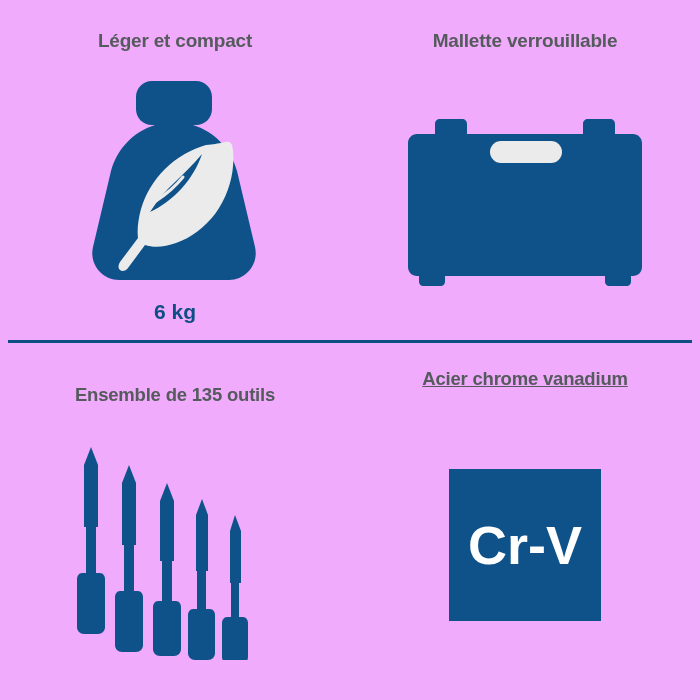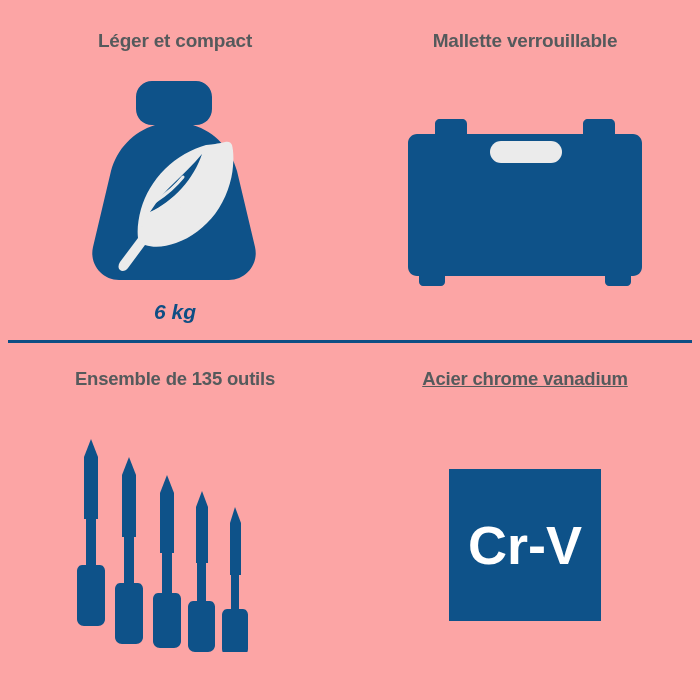--- a/index.html
+++ b/index.html
@@ -10,21 +10,21 @@
     width: 700px;
     height: 700px;
     background: #ebebeb;
     font-family: "Liberation Sans", sans-serif;
     overflow: hidden;
   }
   .sheet {
     position: relative;
     width: 700px;
     height: 700px;
-    background: #fca5a5;
+    background: #f0abfc;
     box-sizing: border-box;
   }
   .quad {
     position: absolute;
     box-sizing: border-box;
     display: flex;
     flex-direction: column;
     align-items: center;
   }
   .q-tl { left: 0;   top: 0;   width: 350px; height: 340px; }
@@ -39,38 +39,37 @@
     text-align: center;
     letter-spacing: -0.2px;
     line-height: 1.1;
     white-space: nowrap;
   }
   .caption.small {
     font-size: 18.5px;
   }
   .q-tl .caption { margin-top: 31px; }
   .q-tr .caption { margin-top: 31px; }
-  .q-bl .caption { margin-top: 24px; }
+  .q-bl .caption { margin-top: 40px; }
   .q-br .caption { margin-top: 24px; text-decoration: underline; }
 
   .art {
     flex: 1;
     display: flex;
     align-items: center;
     justify-content: center;
     width: 100%;
   }
 
   .weight-label {
     font-size: 21px;
     font-weight: bold;
     color: #0e4e84;
     text-align: center;
     margin-bottom: 16px;
-    font-style: italic;
   }
 
   .divider {
     position: absolute;
     left: 8px;
     top: 340px;
     width: 684px;
     height: 3px;
     background: #0e4e84;
   }

